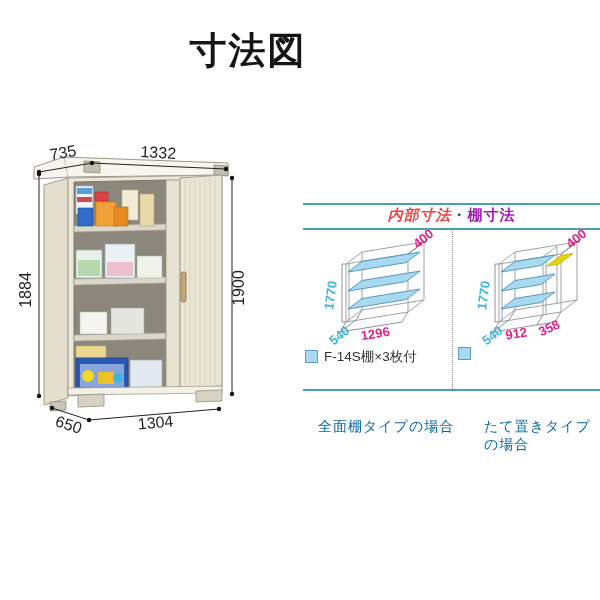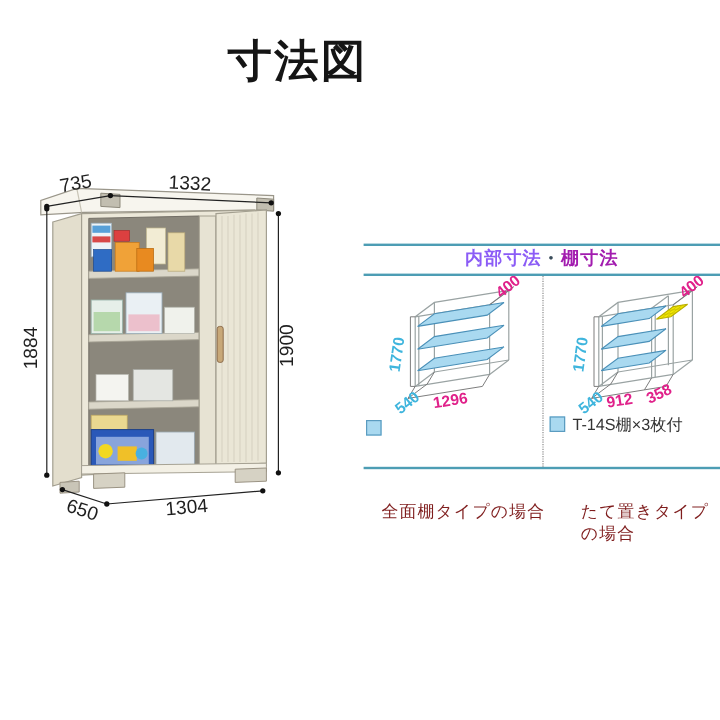--- a/index.html
+++ b/index.html
@@ -13,35 +13,35 @@
   }
   
   .panel-line{position:absolute;left:303px;width:297px;height:2px;background:#4d9db4;}
   .panel-line.top{top:203px;}
   .panel-line.mid{top:228px;}
   .panel-line.bottom{top:389px;}
   .panel-header{
     position:absolute;left:303px;top:206px;width:297px;text-align:center;
     font-size:15px;font-weight:bold;letter-spacing:1px;
   }
-  .panel-header .hdr-dark{color:#8b5cf6;}
+  .panel-header .hdr-dark{color:#ef4444;font-style:italic;}
   .panel-header .hdr-dot{color:#3a4c5a;}
   .panel-header .hdr-pink{color:#a21caf;}
   .panel-vsep{
     position:absolute;left:452px;top:230px;height:159px;width:0;
     border-left:1px dotted #8a8a8a;
   }
   .legend{position:absolute;font-size:13.5px;color:#333;}
   .legend .legend-row{display:flex;align-items:center;margin-bottom:5px;height:17px;}
   .swatch{width:13px;height:13px;margin-right:6px;box-sizing:border-box;flex:0 0 13px;}
   .swatch.blue{background:#a9d9f0;border:1px solid #5b9cc0;}
   .swatch.yellow{background:#f5ec00;border:1px solid #b0a000;}
   .legend-left{left:305px;top:348px;}
   .legend-right{left:458px;top:345px;}
-  .caption{position:absolute;top:418px;font-size:14px;color:#7f1d1d;letter-spacing:1px;}
+  .caption{position:absolute;top:418px;font-size:14px;color:#0369a1;letter-spacing:1px;}
   .caption-left{left:318px;}
   .caption-right{left:484px;}
   
   svg{position:absolute;}
   svg text{font-family:"Liberation Sans",sans-serif;}
   .dimtxt{fill:#1f1f1f;font-size:16px;}
   .wire{stroke:#9aa3a3;stroke-width:1;fill:none;}
   .ext{stroke:#777;stroke-width:0.8;fill:none;}
   .ctext{font-size:13px;font-weight:bold;}
   .pink{fill:#e0218a;}
@@ -244,24 +244,24 @@
   <text class="ctext cyan" x="33" y="66" text-anchor="middle" transform="rotate(-82 33 66)">1770</text>
   <text class="ctext pink" x="124" y="12" text-anchor="middle" transform="rotate(-38 124 12)">400</text>
   <text class="ctext cyan" x="40" y="109" text-anchor="middle" transform="rotate(-38 40 109)">540</text>
   <text class="ctext pink" x="62" y="108" text-anchor="middle" transform="rotate(-9 62 108)">912</text>
   <text class="ctext pink" x="96" y="102" text-anchor="middle" transform="rotate(-25 96 102)">358</text>
 </svg>
 
 <div class="legend legend-left">
   <div class="legend-row">
     <span class="swatch blue"></span>
+    <span>F-14S棚×3枚付</span>
   </div>
 </div>
 
 <div class="legend legend-right">
   <div class="legend-row">
     <span class="swatch blue"></span>
-    <span>T-14S棚×3枚付</span>
   </div>
 </div>
 
 <div class="caption caption-left">全面棚タイプの場合</div>
 <div class="caption caption-right">たて置きタイプの場合</div>
 
 </body></html>

